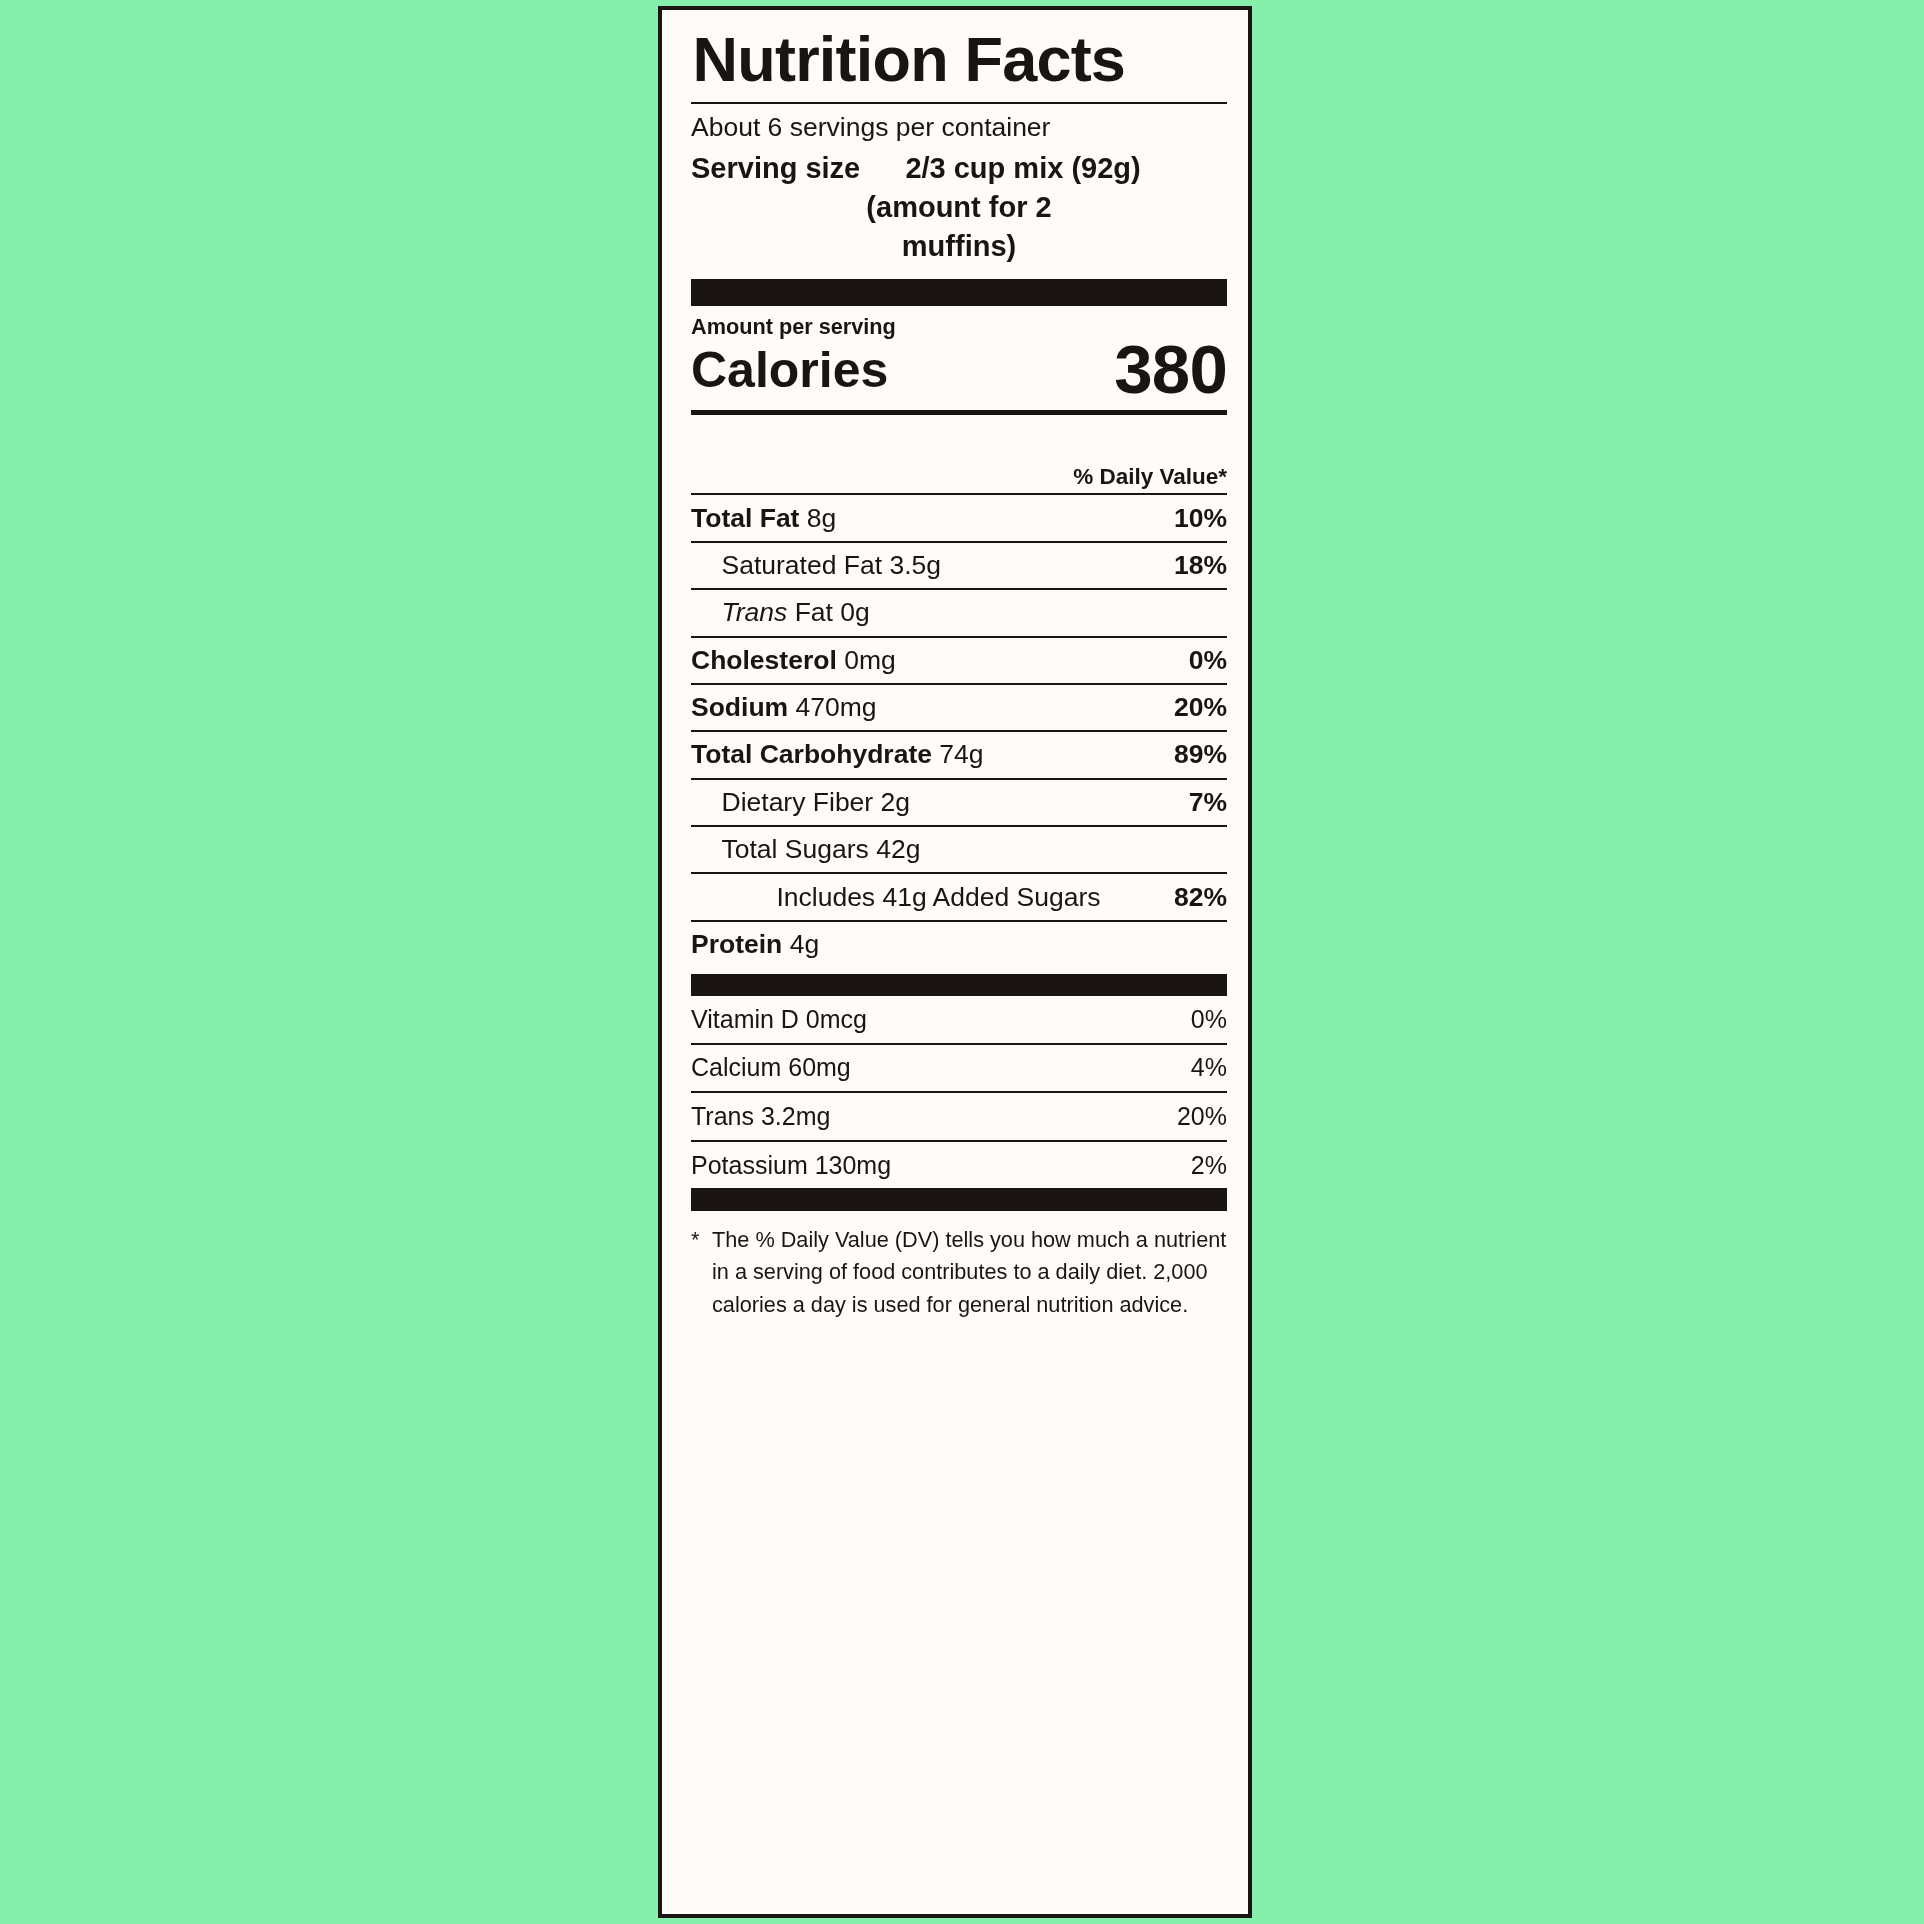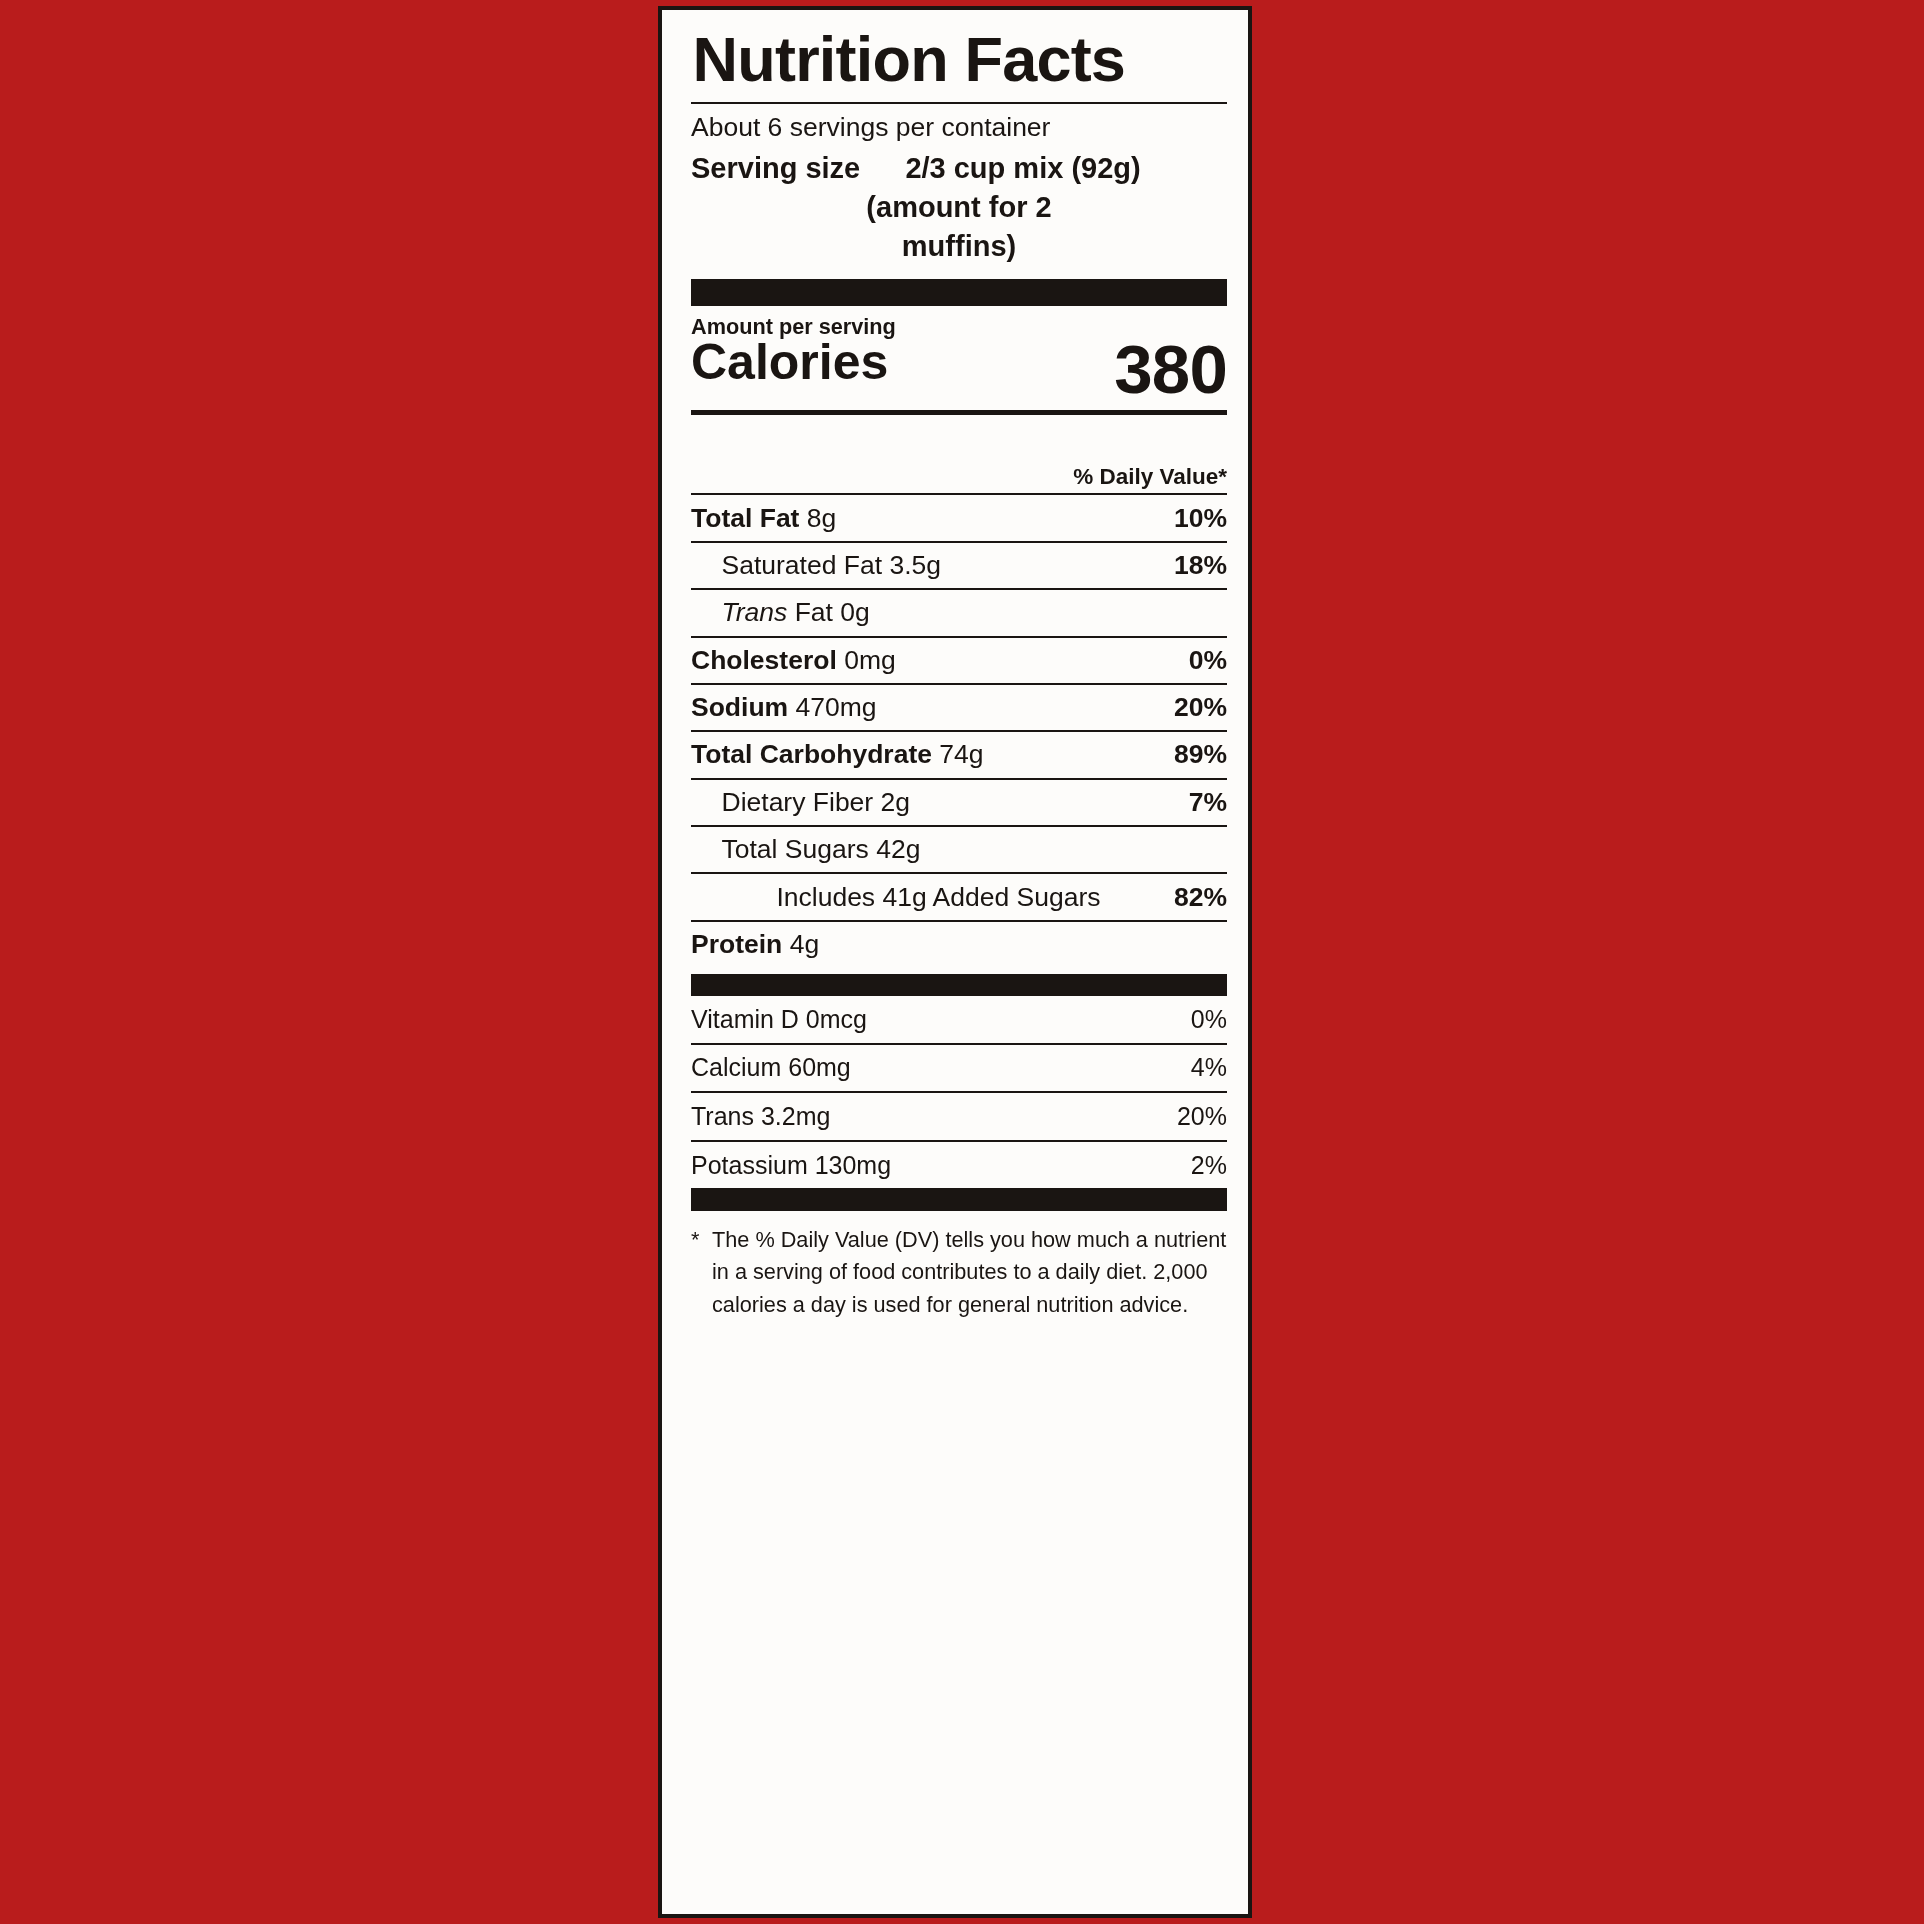--- a/index.html
+++ b/index.html
@@ -14,21 +14,21 @@
     color: #1a1512;
     position: relative;
     overflow: hidden;
   }
 
   .page {
     position: absolute;
     left: 0; top: 0;
     width: 1925px;
     height: 1925px;
-    background: #b91c1c;
+    background: #86efac;
   }
 
   
   .label-panel {
     position: absolute;
     left: 658px;
     top: 6.4px;
     width: 594px;
     height: 1912px;
     background: #fdfcfa;
@@ -94,21 +94,21 @@
 
   .amount-per {
     font-size: 21.7px;
     font-weight: bold;
     margin-top: 8px;
     margin-bottom: 1.6px;
   }
 
   .calories-row {
     display: flex;
-    align-items: flex-start;
+    align-items: center;
     justify-content: space-between;
     margin-top: -4.8px;
   }
   .calories-label {
     font-size: 50px;
     font-weight: bold;
     line-height: 1.0;
   }
   .calories-value {
     font-size: 69px;

